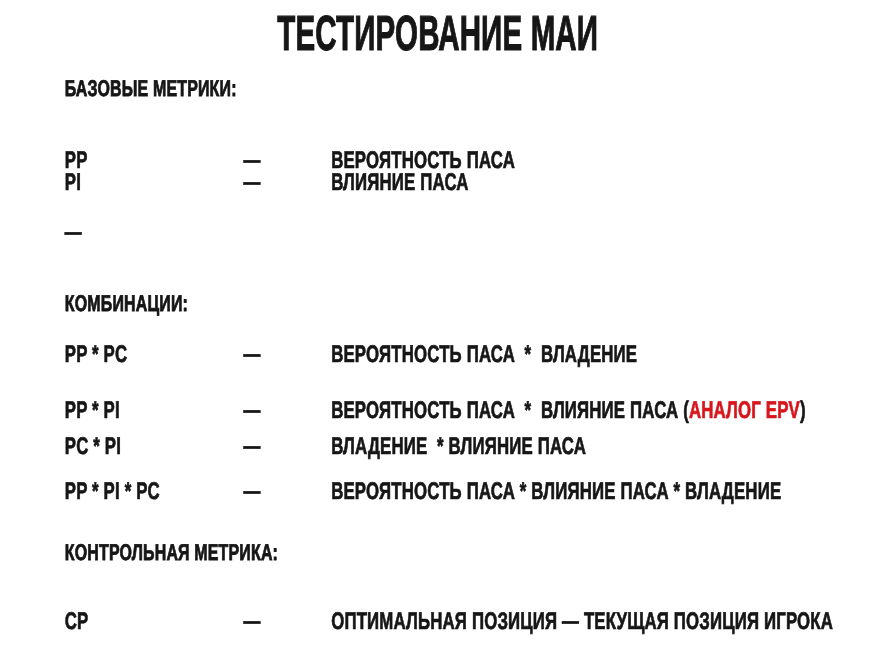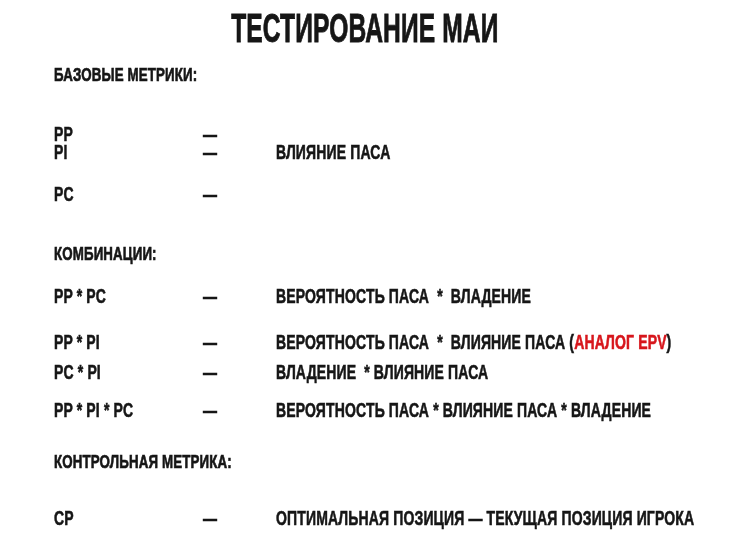--- a/index.html
+++ b/index.html
@@ -71,30 +71,30 @@
     <span class="txt">ТЕСТИРОВАНИЕ МАИ</span>
   </div>
 
   <div class="heading" style="top:63px">
     <span class="txt">БАЗОВЫЕ МЕТРИКИ:</span>
   </div>
 
   <div class="row" style="top:124px">
     <span class="cell-metric"><span class="txt">PP</span></span>
     <span class="cell-dash"><span class="txt">—</span></span>
+    <span class="cell-desc"><span class="txt">ВЕРОЯТНОСТЬ ПАСА</span></span>
   </div>
 
   <div class="row" style="top:142px">
     <span class="cell-metric"><span class="txt">PI</span></span>
     <span class="cell-dash"><span class="txt">—</span></span>
     <span class="cell-desc"><span class="txt">ВЛИЯНИЕ ПАСА</span></span>
   </div>
 
   <div class="row" style="top:184px">
-    <span class="cell-metric"><span class="txt">PC</span></span>
     <span class="cell-dash"><span class="txt">—</span></span>
   </div>
 
   <div class="heading" style="top:242px">
     <span class="txt">КОМБИНАЦИИ:</span>
   </div>
 
   <div class="row" style="top:286px">
     <span class="cell-metric"><span class="txt">PP * PC</span></span>
     <span class="cell-dash"><span class="txt">—</span></span>

